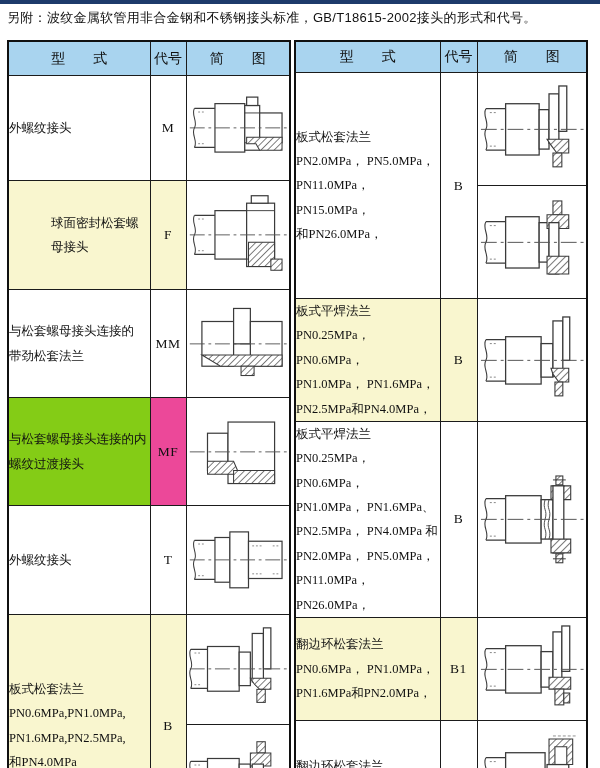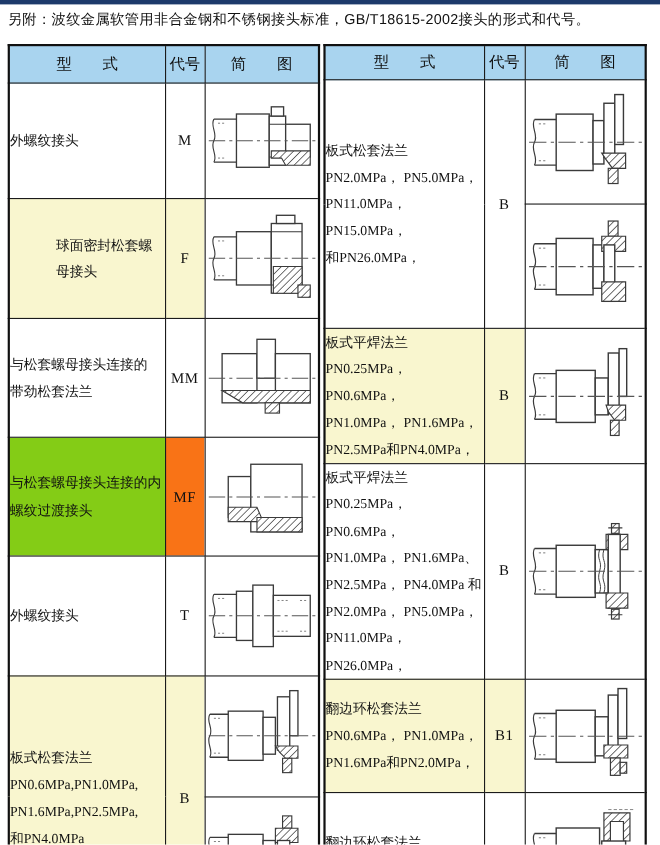--- a/index.html
+++ b/index.html
@@ -96,21 +96,21 @@
                 <rect x="68" y="22" width="34" height="48" stroke="#3a3a3a" stroke-width="1.3" fill="#fff"></rect>
                 <polygon points="16,58 102,58 102,70 36,70" fill="url(#hatch)" stroke="#3a3a3a" stroke-width="1.1"></polygon>
                 <rect x="58" y="70" width="14" height="10" fill="url(#hatch)" stroke="#3a3a3a" stroke-width="1.1"></rect>
                 <line x1="3" y1="46" x2="107" y2="46" stroke="#555" stroke-width="1" stroke-dasharray="16 4 3 4"></line>
               </svg>
             </td>
           </tr>
           <tr style="height:98px">
             <td class="type-cell" style="background:#84cc16;">与松套螺母接头连接的内
 螺纹过渡接头</td>
-            <td class="code-cell" style="background:#f97316;">MF</td>
+            <td class="code-cell" style="background:#ec4899;">MF</td>
             <td class="diagram-cell">
               <svg viewBox="0 0 110 92" preserveAspectRatio="xMidYMid meet">
                 <rect x="22" y="26" width="22" height="40" stroke="#3a3a3a" stroke-width="1.3" fill="#fff"></rect>
                 <rect x="44" y="14" width="50" height="66" stroke="#3a3a3a" stroke-width="1.3" fill="#fff"></rect>
                 <polygon points="22,56 50,56 56,70 22,70" fill="url(#hatch)" stroke="#3a3a3a" stroke-width="1.1"></polygon>
                 <polygon points="50,66 94,66 94,80 50,80" fill="url(#hatch)" stroke="#3a3a3a" stroke-width="1.1"></polygon>
                 <line x1="3" y1="46" x2="107" y2="46" stroke="#555" stroke-width="1" stroke-dasharray="16 4 3 4"></line>
               </svg>
             </td>
           </tr>

